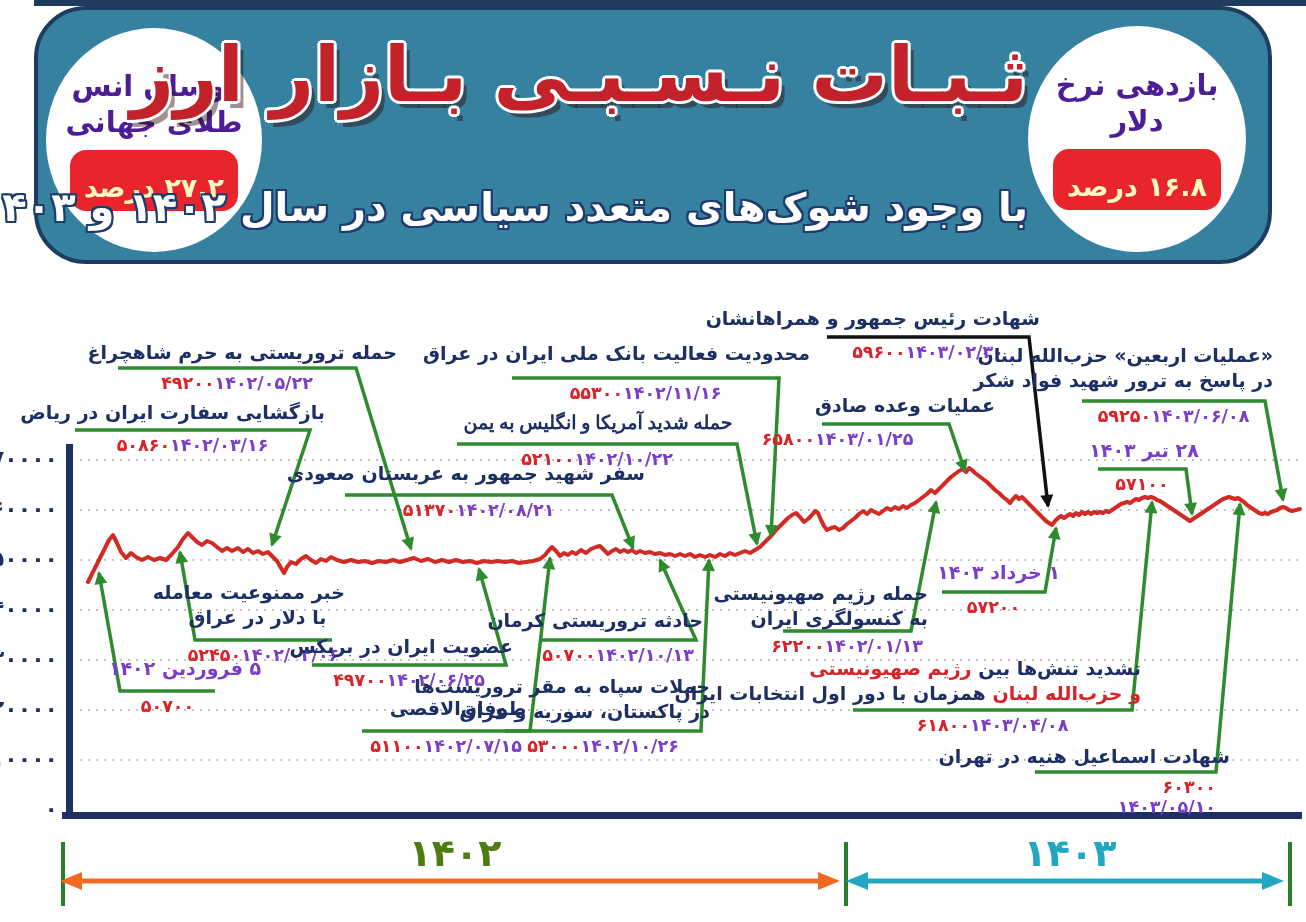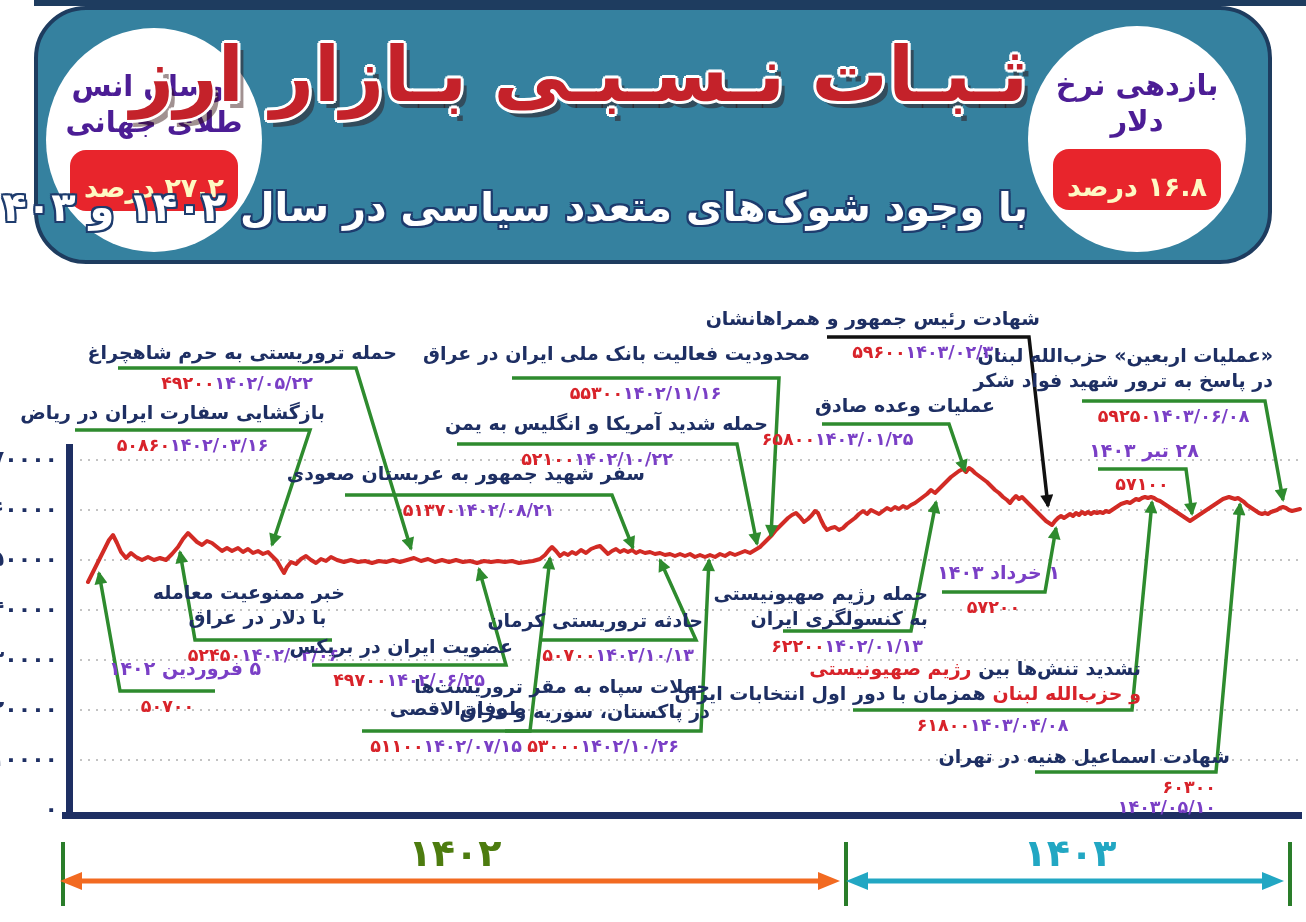--- a/index.html
+++ b/index.html
@@ -213,21 +213,21 @@
       <span class="date">۱۴۰۲/۱۰/۱۳</span>
     </div>
     <div class="ann" style="left: 498px; top: 674px; width: 212px;">
       <div><span>حملات سپاه به مقر تروریست‌ها</span></div>
       <div><span>در پاکستان، سوریه و عراق</span></div>
     </div>
     <div class="vrow" style="left: 505px; width: 196px; top: 736px;">
       <span class="val">۵۳۰۰۰</span>
       <span class="date">۱۴۰۲/۱۰/۲۶</span>
     </div>
-    <div class="ann" style="left: 468px; top: 411px; width: 300px;">
+    <div class="ann" style="left: 448px; top: 411px; width: 300px; font-family: Liberation Serif, serif;">
       <div><span>حمله شدید آمریکا و انگلیس به یمن</span></div>
     </div>
     <div class="vrow" style="left: 457px; width: 280px; top: 449px;">
       <span class="val">۵۲۱۰۰</span>
       <span class="date">۱۴۰۲/۱۰/۲۲</span>
     </div>
     <div class="ann" style="left: 500px; top: 341px; width: 310px;">
       <div><span>محدودیت فعالیت بانک ملی ایران در عراق</span></div>
     </div>
     <div class="vrow" style="left: 512px; width: 267px; top: 383px;">

